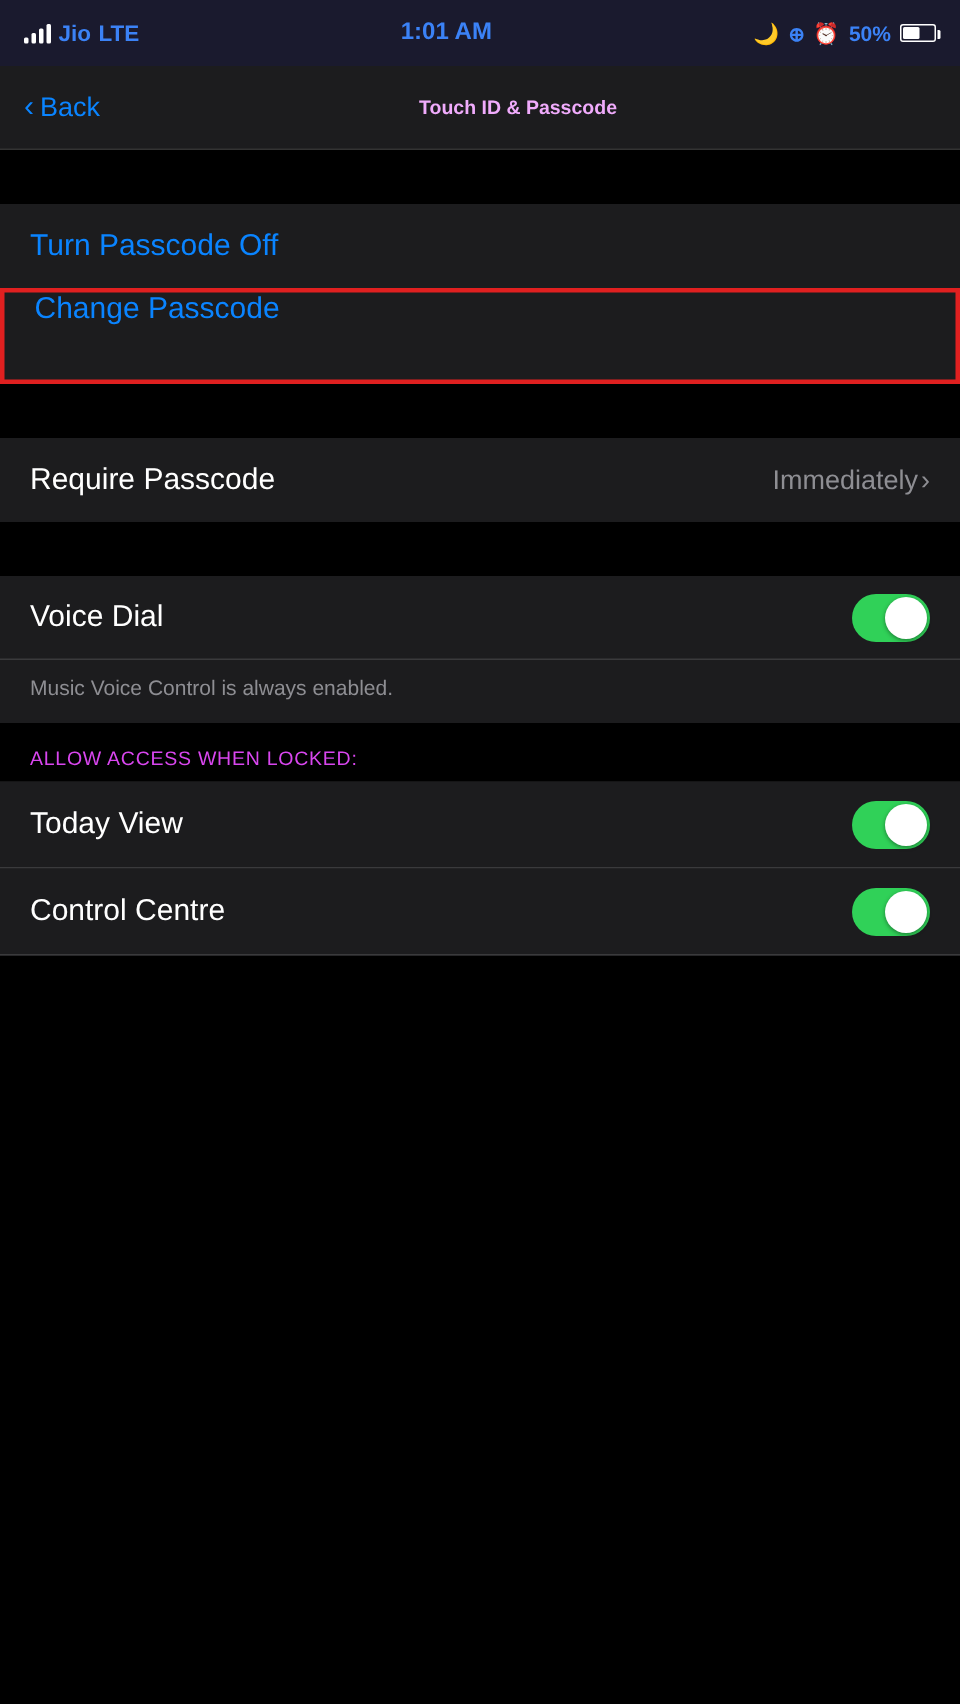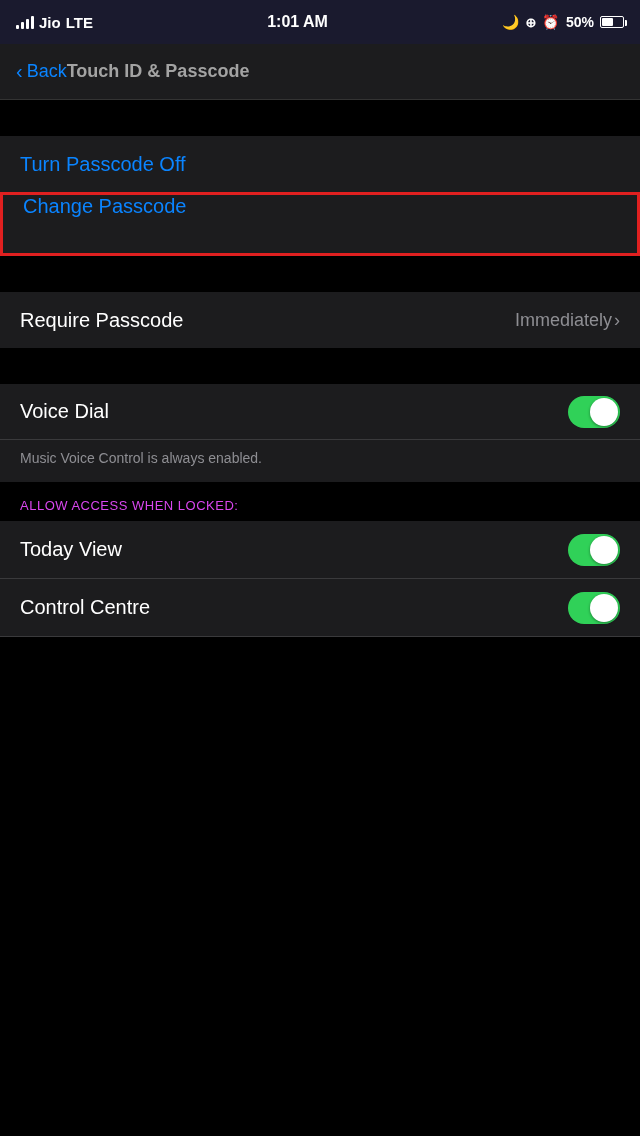--- a/index.html
+++ b/index.html
@@ -13,21 +13,21 @@
     }
 
     
     .status-bar {
       background: #1a1a2e;
       height: 44px;
       display: flex;
       align-items: center;
       justify-content: space-between;
       padding: 0 16px;
-      color: #ffffff;
+      color: #3b82f6;
       font-size: 15px;
       font-weight: 600;
     }
     .status-left {
       display: flex;
       align-items: center;
       gap: 5px;
     }
     .status-center {
       font-size: 16px;
@@ -70,23 +70,23 @@
       border-bottom: 0.5px solid #333;
     }
     .back-btn {
       display: flex; align-items: center; gap: 4px;
       color: #0a84ff; font-size: 18px; cursor: pointer;
     }
     .back-chevron {
       font-size: 20px; font-weight: 300;
     }
     .nav-title {
-      flex: 1; text-align: left;
-      font-size: 18px; font-weight: 600;
-      color: #a3a3a3;
+      flex: 1; text-align: center;
+      font-size: 13px; font-weight: 600;
+      color: #f0abfc;
     }
 
     
     .spacer {
       height: 36px;
       background: #000;
     }
 
     
     .settings-group {

